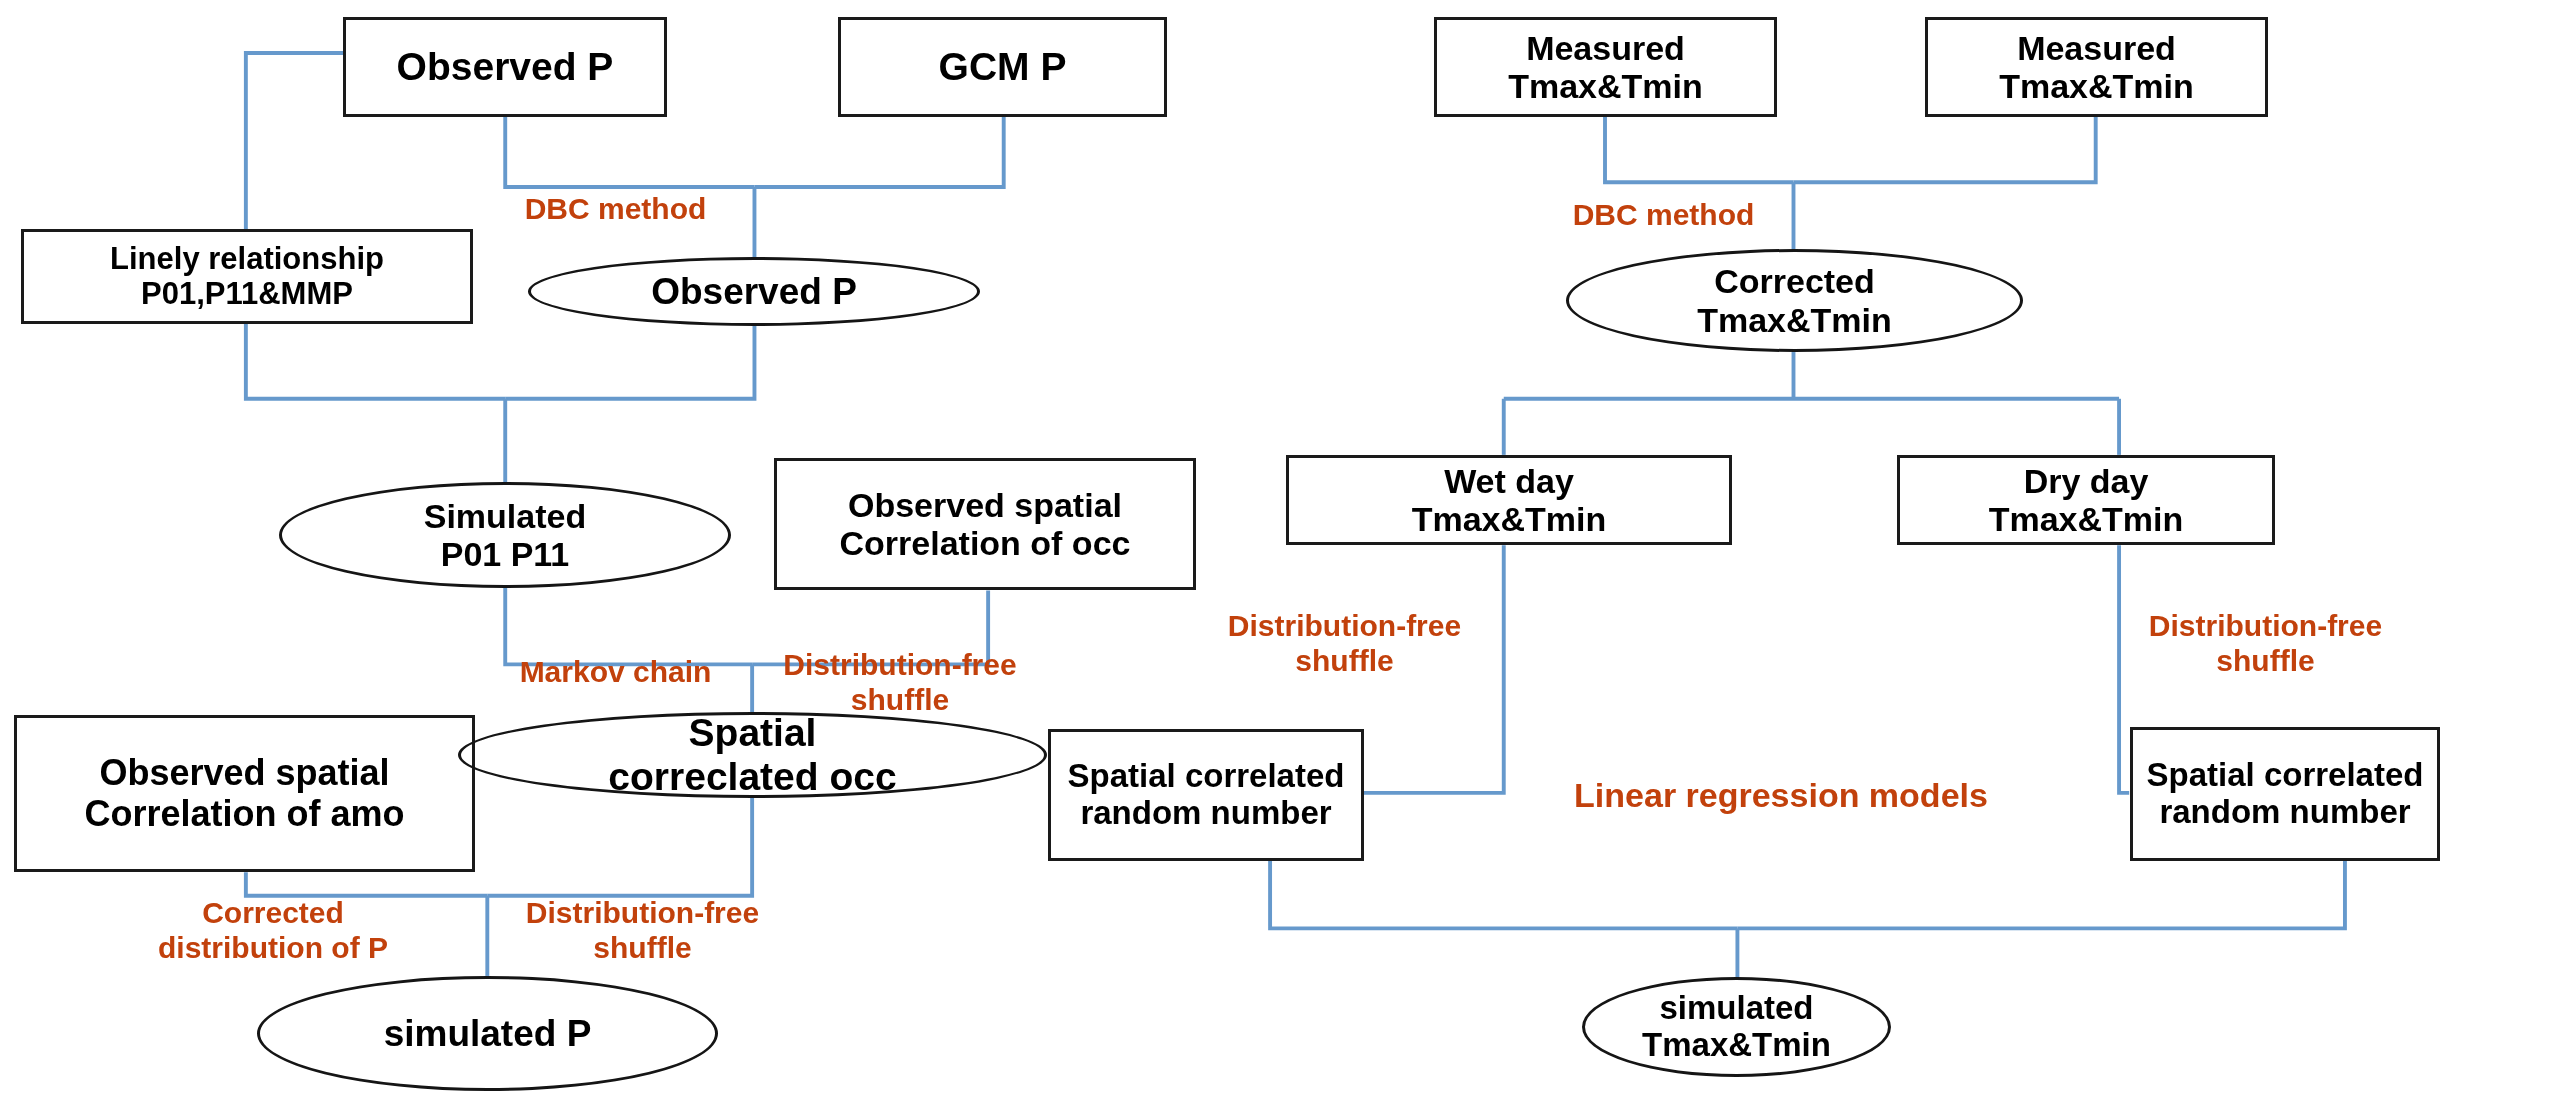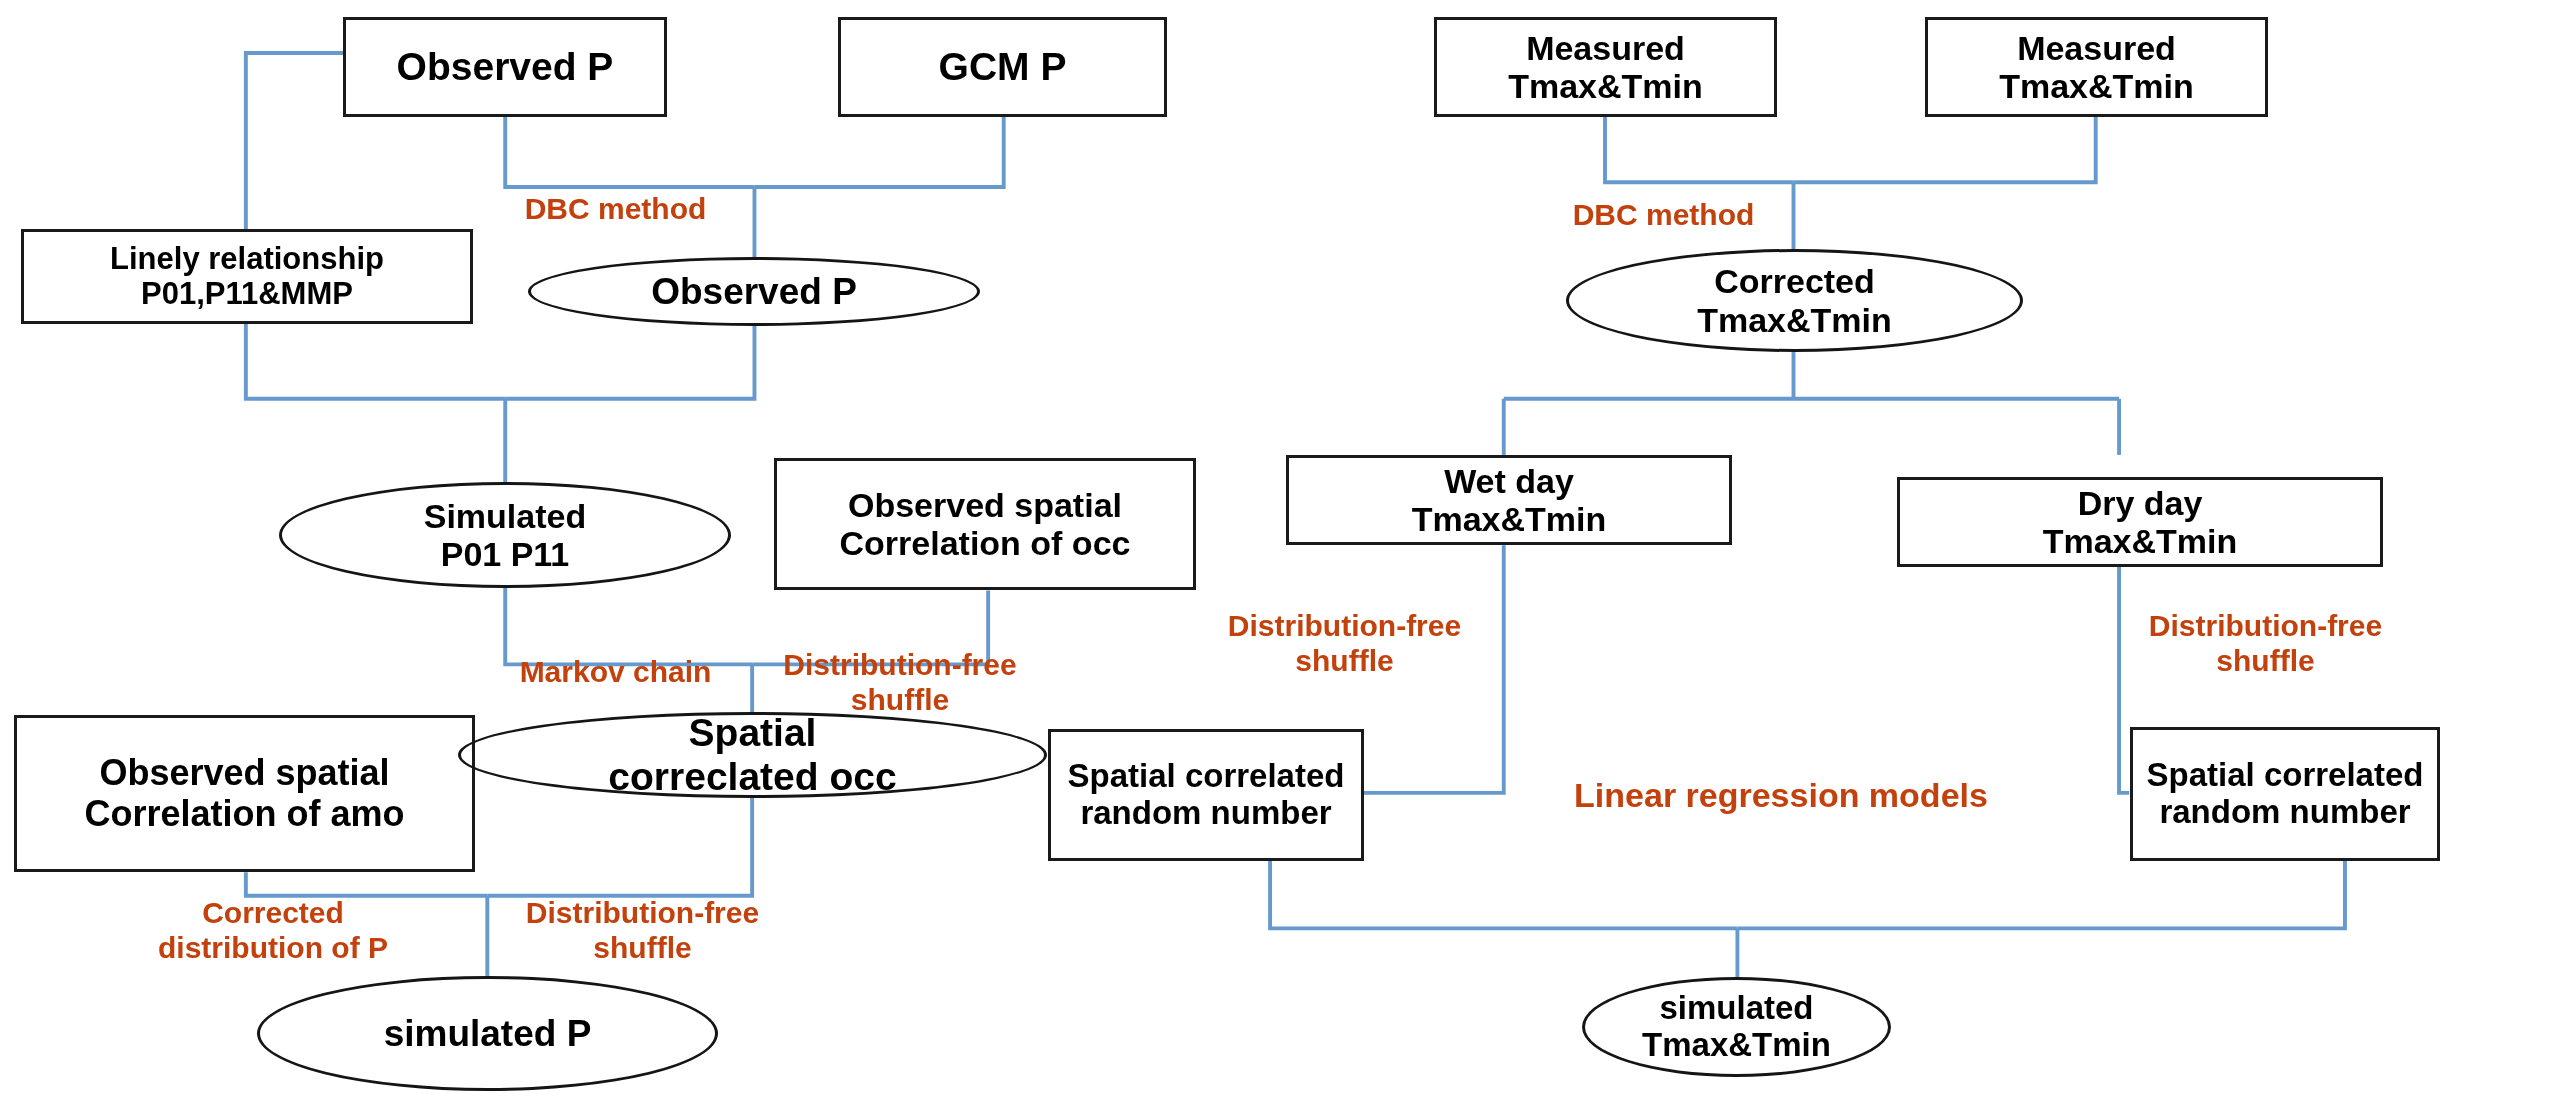--- a/index.html
+++ b/index.html
@@ -141,21 +141,21 @@
 
   <div class="node box" style="left:1925px; top:17px; width:343px; height:100px; font-size:34px;">Measured
 Tmax&amp;Tmin</div>
 
   <div class="node ellipse" style="left:1566px; top:249px; width:457px; height:103px; font-size:34px;">Corrected
 Tmax&amp;Tmin</div>
 
   <div class="node box" style="left:1286px; top:455px; width:446px; height:90px; font-size:34px;">Wet day
 Tmax&amp;Tmin</div>
 
-  <div class="node box" style="left:1897px; top:477px; width:486px; height:90px; font-size:34px;">Dry day
+  <div class="node box" style="left:1897px; top:455px; width:378px; height:90px; font-size:34px;">Dry day
 Tmax&amp;Tmin</div>
 
   <div class="node box" style="left:1048px; top:729px; width:316px; height:132px; font-size:33px;">Spatial correlated
 random number</div>
 
   <div class="node box" style="left:2130px; top:727px; width:310px; height:134px; font-size:33px;">Spatial correlated
 random number</div>
 
   <div class="node ellipse" style="left:1582px; top:977px; width:309px; height:100px; font-size:33px;">simulated
 Tmax&amp;Tmin</div>

